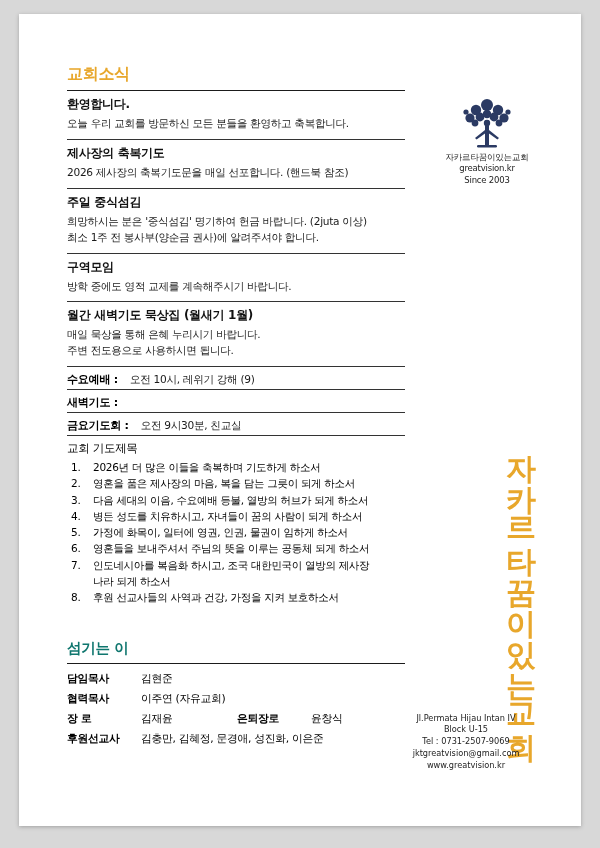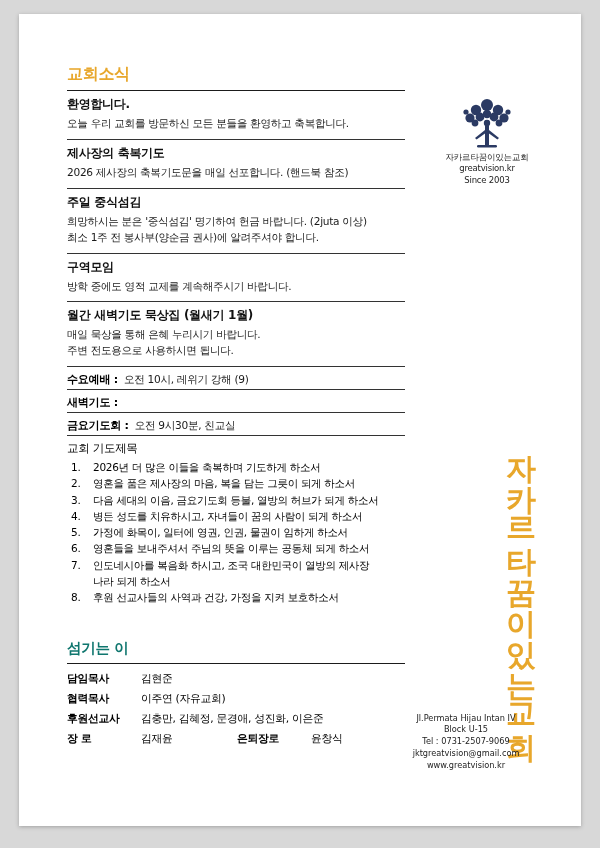--- a/index.html
+++ b/index.html
@@ -55,21 +55,21 @@
   }
   .item-body {
     font-size: 10.6px;
     color: #1a1a1a;
     line-height: 1.5;
     letter-spacing: -0.3px;
   }
   .inline-item {
     display: flex;
     align-items: baseline;
-    gap: 6px;
+    gap: 12px;
     font-size: 10.6px;
     letter-spacing: -0.3px;
     margin-bottom: 2px;
   }
   .inline-item .lbl {
     font-weight: bold;
     white-space: nowrap;
     font-size: 11.1px;
   }
   .inline-item .val {
@@ -239,21 +239,21 @@
       <li>
           <span class="num">1.</span>
           <span class="txt">2026년 더 많은 이들을 축복하며 기도하게 하소서</span>
         </li>
       <li>
           <span class="num">2.</span>
           <span class="txt">영혼을 품은 제사장의 마음, 복을 담는 그릇이 되게 하소서</span>
         </li>
       <li>
           <span class="num">3.</span>
-          <span class="txt">다음 세대의 이음, 금요기도회 등불, 열방의 허브가 되게 하소서</span>
+          <span class="txt">다음 세대의 이음, 수요예배 등불, 열방의 허브가 되게 하소서</span>
         </li>
       <li>
           <span class="num">4.</span>
           <span class="txt">병든 성도를 치유하시고, 자녀들이 꿈의 사람이 되게 하소서</span>
         </li>
       <li>
           <span class="num">5.</span>
           <span class="txt">가정에 화목이, 일터에 영권, 인권, 물권이 임하게 하소서</span>
         </li>
       <li>
@@ -285,28 +285,28 @@
         <td class="role"></td>
         <td class="name"></td>
       </tr>
       <tr>
         <td class="role">협력목사</td>
         <td class="name wide">이주연 (자유교회)</td>
         <td class="role"></td>
         <td class="name"></td>
       </tr>
       <tr>
-        <td class="role">후원선교사</td>
-        <td class="name wide" colspan="3">김충만, 김혜정, 문경애, 성진화, 이은준</td>
-      </tr>
-      <tr>
         <td class="role">장    로</td>
         <td class="name">김재윤</td>
         <td class="role">은퇴장로</td>
         <td class="name">윤창식</td>
+      </tr>
+      <tr>
+        <td class="role">후원선교사</td>
+        <td class="name wide" colspan="3">김충만, 김혜정, 문경애, 성진화, 이은준</td>
       </tr>
     </tbody>
       </table>
 
   </div>
 
   <div class="logo-box">
     <svg class="tree" viewBox="0 0 64 58">
       <g fill="#2b3a63">
         <circle cx="32" cy="13" r="6"></circle>

